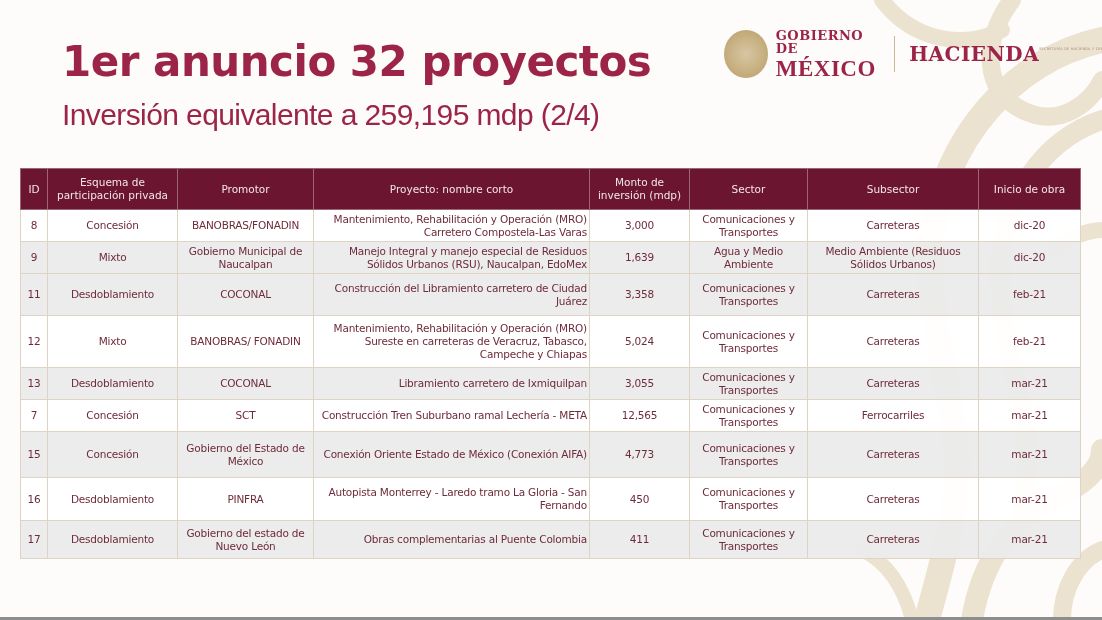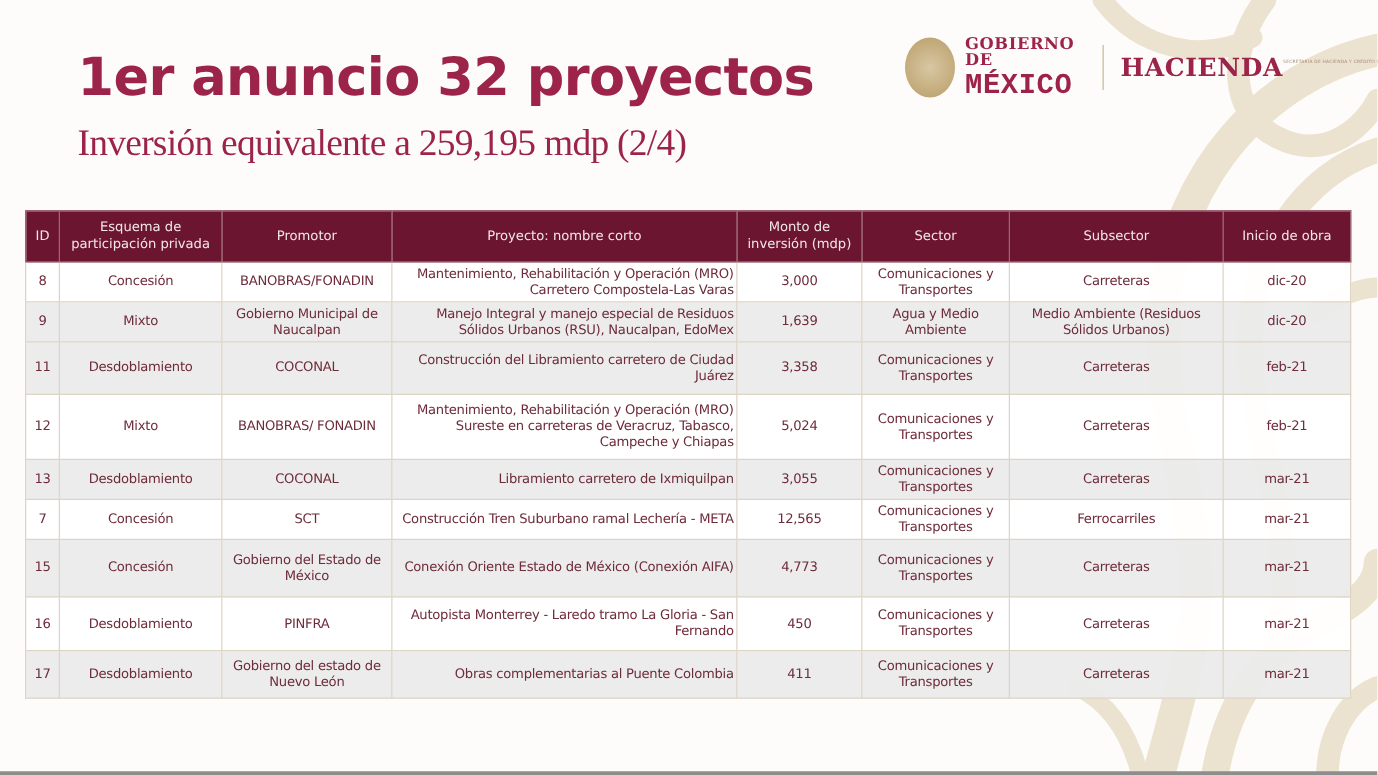--- a/index.html
+++ b/index.html
@@ -10,28 +10,28 @@
   }
   .bg-pattern { position:absolute; right:0; top:0; width:420px; height:620px; z-index:0; }
   .bottom-bar { position:absolute; left:0; right:0; bottom:0; height:3px; background:#8d8d8d; z-index:2; }
   .title {
     position:absolute; left:62px; top:36px; z-index:1;
     font-family:"DejaVu Sans", sans-serif; font-size:42px; font-weight:bold;
     color:#9d2449; letter-spacing:-0.5px; line-height:52px;
   }
   .subtitle {
     position:absolute; left:62px; top:95px; z-index:1;
-    font-family:Liberation Serif, serif; font-size:30px;
+    font-family:Liberation Sans, sans-serif; font-size:30px;
     color:#9d2449; letter-spacing:-0.6px; line-height:40px;
   }
   .logo { position:absolute; left:724px; top:28px; height:52px; display:flex; align-items:center; z-index:1; }
   .seal { width:48px; height:48px; border-radius:50%; background:radial-gradient(circle,#d8c7a4 0%,#c5ad7e 60%,#b89d6b 100%); margin-right:8px; }
   .gob { display:flex; flex-direction:column; line-height:1; }
   .gob .l1 { font-family:"DejaVu Serif", serif; font-weight:bold; font-size:13px; color:#9d2449; letter-spacing:0.5px; }
-  .gob .l2 { font-family:Liberation Mono, monospace; font-weight:bold; font-size:23px; color:#9d2449; letter-spacing:0.5px; margin-top:2px; }
+  .gob .l2 { font-family:Liberation Serif, serif; font-weight:bold; font-size:23px; color:#9d2449; letter-spacing:0.5px; margin-top:2px; }
   .logo-sep { width:1px; height:36px; background:#c9b99a; margin:0 14px 0 14px; }
   .hac { display:flex; flex-direction:row; }
   .hac .h1 { font-family:"DejaVu Serif", serif; font-weight:bold; font-size:20px; color:#9d2449; letter-spacing:0.5px; line-height:1; }
   .hac .h2 { font-size:3.5px; color:#a58a75; margin-top:3px; letter-spacing:0.2px; white-space:nowrap; }
 
   .table-wrap { position:absolute; left:20px; top:168px; width:1060px; z-index:1; }
   table { border-collapse:collapse; width:1060px; table-layout:fixed;
     font-family:"DejaVu Sans", sans-serif; font-size:10.5px; color:#6e2b3a;border-radius:26px; }
   th {
     background:#6b1530; color:#f2e6ea; font-weight:normal; font-size:10.5px;

